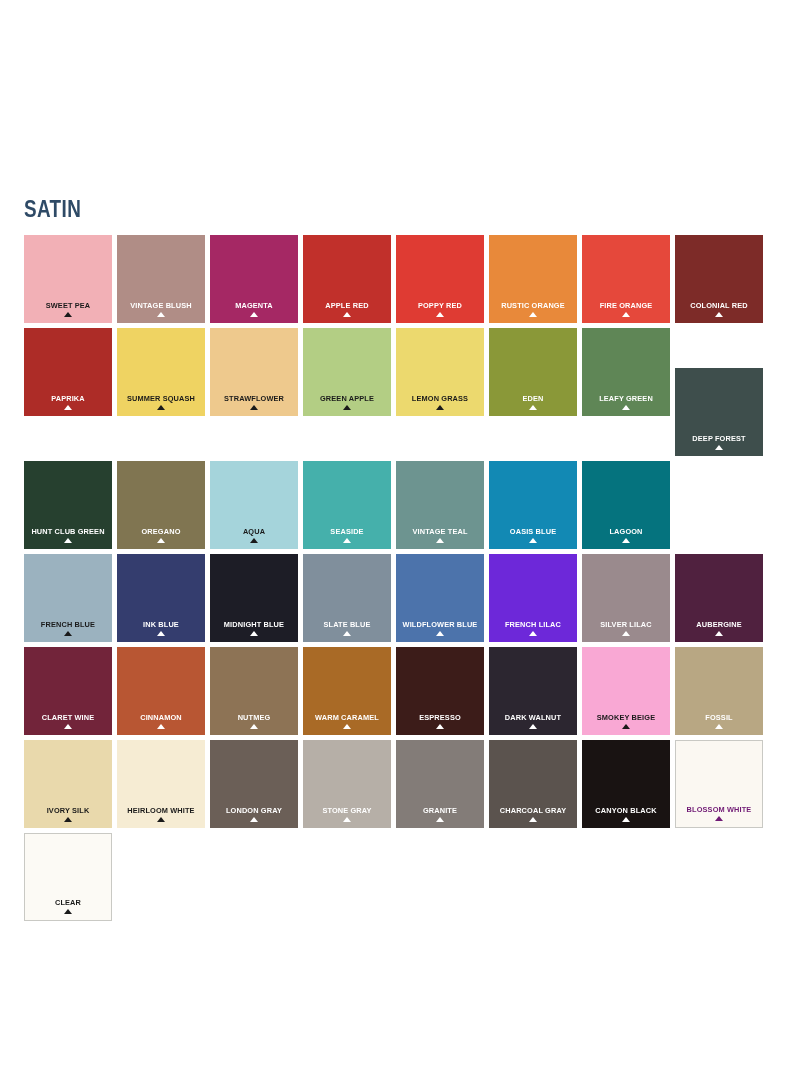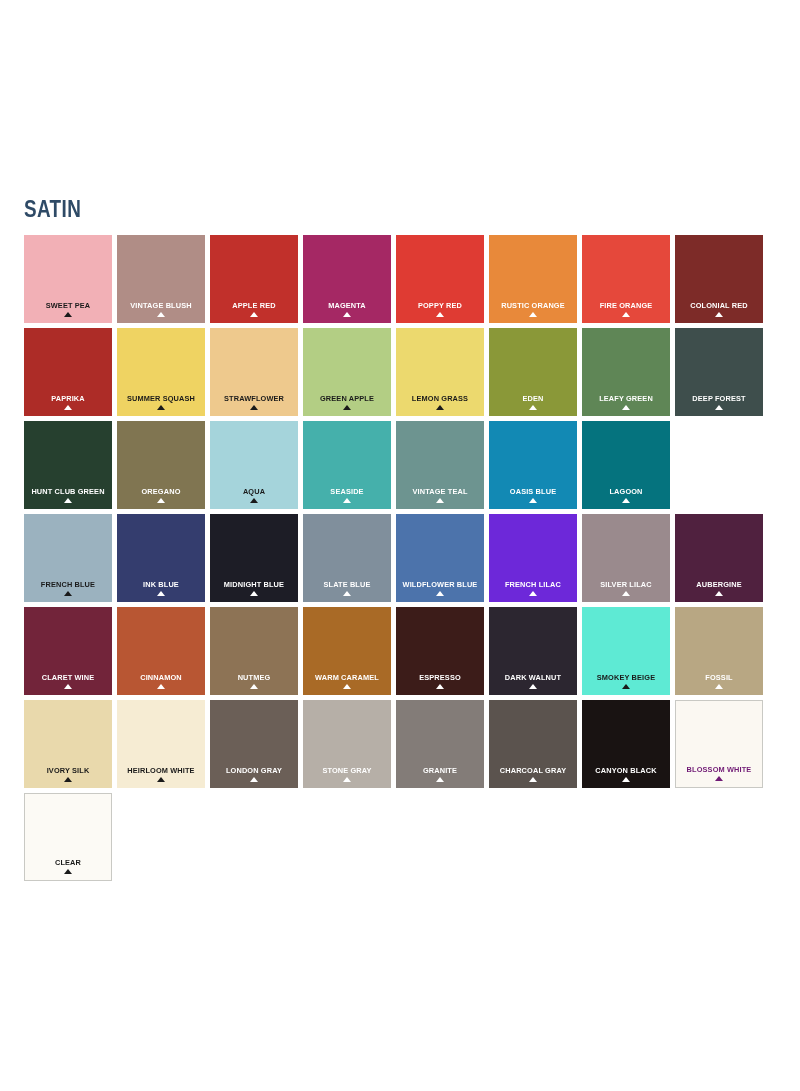--- a/index.html
+++ b/index.html
@@ -100,32 +100,32 @@
             <span class="label">Sweet Pea</span>
             <span class="tri"></span>
           </div>
         </div>
         <div class="swatch" style="background: rgb(176, 141, 134);">
           <div class="label-wrap" style="color: rgb(255, 255, 255);">
             <span class="label">Vintage Blush</span>
             <span class="tri"></span>
           </div>
         </div>
+        <div class="swatch" style="background: rgb(165, 40, 100);">
+          <div class="label-wrap" style="color: rgb(255, 255, 255);">
+            <span class="label">Magenta</span>
+            <span class="tri"></span>
+          </div>
+        </div>
         <div class="swatch" style="background: rgb(193, 48, 43);">
           <div class="label-wrap" style="color: rgb(255, 255, 255);">
             <span class="label">Apple Red</span>
             <span class="tri"></span>
           </div>
         </div>
-        <div class="swatch" style="background: rgb(165, 40, 100);">
-          <div class="label-wrap" style="color: rgb(255, 255, 255);">
-            <span class="label">Magenta</span>
-            <span class="tri"></span>
-          </div>
-        </div>
         <div class="swatch" style="background: rgb(223, 59, 51);">
           <div class="label-wrap" style="color: rgb(255, 255, 255);">
             <span class="label">Poppy Red</span>
             <span class="tri"></span>
           </div>
         </div>
         <div class="swatch" style="background: rgb(232, 137, 58);">
           <div class="label-wrap" style="color: rgb(255, 255, 255);">
             <span class="label">Rustic Orange</span>
             <span class="tri"></span>
@@ -180,21 +180,21 @@
             <span class="label">Eden</span>
             <span class="tri"></span>
           </div>
         </div>
         <div class="swatch" style="background: rgb(95, 134, 86);">
           <div class="label-wrap" style="color: rgb(255, 255, 255);">
             <span class="label">Leafy Green</span>
             <span class="tri"></span>
           </div>
         </div>
-        <div class="swatch" style="background: rgb(62, 78, 76);">
+        <div class="swatch" style="background: rgb(62, 78, 76); margin-top: 40px;">
           <div class="label-wrap" style="color: rgb(255, 255, 255);">
             <span class="label">Deep Forest</span>
             <span class="tri"></span>
           </div>
         </div>
       </div>
       <div class="row">
         <div class="swatch" style="background: rgb(38, 64, 47);">
           <div class="label-wrap" style="color: rgb(255, 255, 255);">
             <span class="label">Hunt Club Green</span>
@@ -318,21 +318,21 @@
             <span class="label">Espresso</span>
             <span class="tri"></span>
           </div>
         </div>
         <div class="swatch" style="background: rgb(44, 38, 48);">
           <div class="label-wrap" style="color: rgb(255, 255, 255);">
             <span class="label">Dark Walnut</span>
             <span class="tri"></span>
           </div>
         </div>
-        <div class="swatch" style="background: #5eead4;">
+        <div class="swatch" style="background: #f9a8d4;">
           <div class="label-wrap" style="color: rgb(26, 26, 26);">
             <span class="label">Smokey Beige</span>
             <span class="tri"></span>
           </div>
         </div>
         <div class="swatch" style="background: rgb(184, 167, 131);">
           <div class="label-wrap" style="color: rgb(255, 255, 255);">
             <span class="label">Fossil</span>
             <span class="tri"></span>
           </div>

